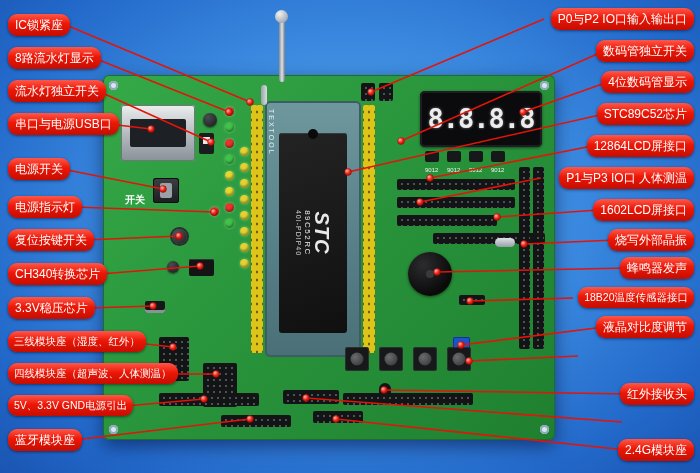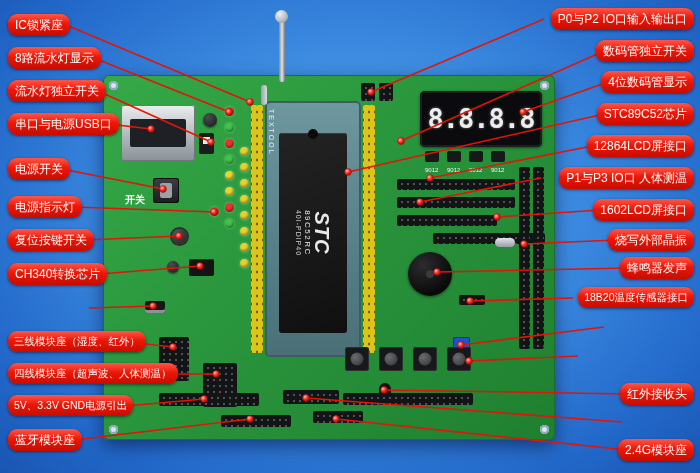--- a/index.html
+++ b/index.html
@@ -241,31 +241,33 @@
   </svg>
 
   <div class="label" style="left:8px;top:14px">IC锁紧座</div>
   <div class="label" style="left:8px;top:47px">8路流水灯显示</div>
   <div class="label" style="left:8px;top:80px">流水灯独立开关</div>
   <div class="label" style="left:8px;top:113px">串口与电源USB口</div>
   <div class="label" style="left:8px;top:158px">电源开关</div>
   <div class="label" style="left:8px;top:229px">复位按键开关</div>
   <div class="label" style="left:8px;top:196px">电源指示灯</div>
   <div class="label" style="left:8px;top:263px">CH340转换芯片</div>
+  <div class="label" style="left:8px;top:297px">3.3V稳压芯片</div>
   <div class="label sm" style="left:8px;top:331px">三线模块座（湿度、红外）</div>
   <div class="label sm" style="left:8px;top:363px">四线模块座（超声波、人体测温）</div>
   <div class="label sm" style="left:8px;top:395px">5V、3.3V GND电源引出</div>
   <div class="label" style="left:8px;top:429px">蓝牙模块座</div>
 
   <div class="label" style="right:6px;top:8px">P0与P2 IO口输入输出口</div>
   <div class="label" style="right:6px;top:40px">数码管独立开关</div>
   <div class="label" style="right:6px;top:71px">4位数码管显示</div>
   <div class="label" style="right:6px;top:103px">STC89C52芯片</div>
   <div class="label" style="right:6px;top:135px">12864LCD屏接口</div>
   <div class="label" style="right:6px;top:167px">P1与P3 IO口 人体测温</div>
   <div class="label" style="right:6px;top:199px">1602LCD屏接口</div>
   <div class="label" style="right:6px;top:229px">烧写外部晶振</div>
   <div class="label" style="right:6px;top:257px">蜂鸣器发声</div>
   <div class="label sm" style="right:6px;top:287px">18B20温度传感器接口</div>
+  <div class="label" style="right:6px;top:316px">液晶对比度调节</div>
   <div class="label" style="right:6px;top:383px">红外接收头</div>
   <div class="label" style="right:6px;top:439px">2.4G模块座</div>
 
 </div>
 
 </body></html>

